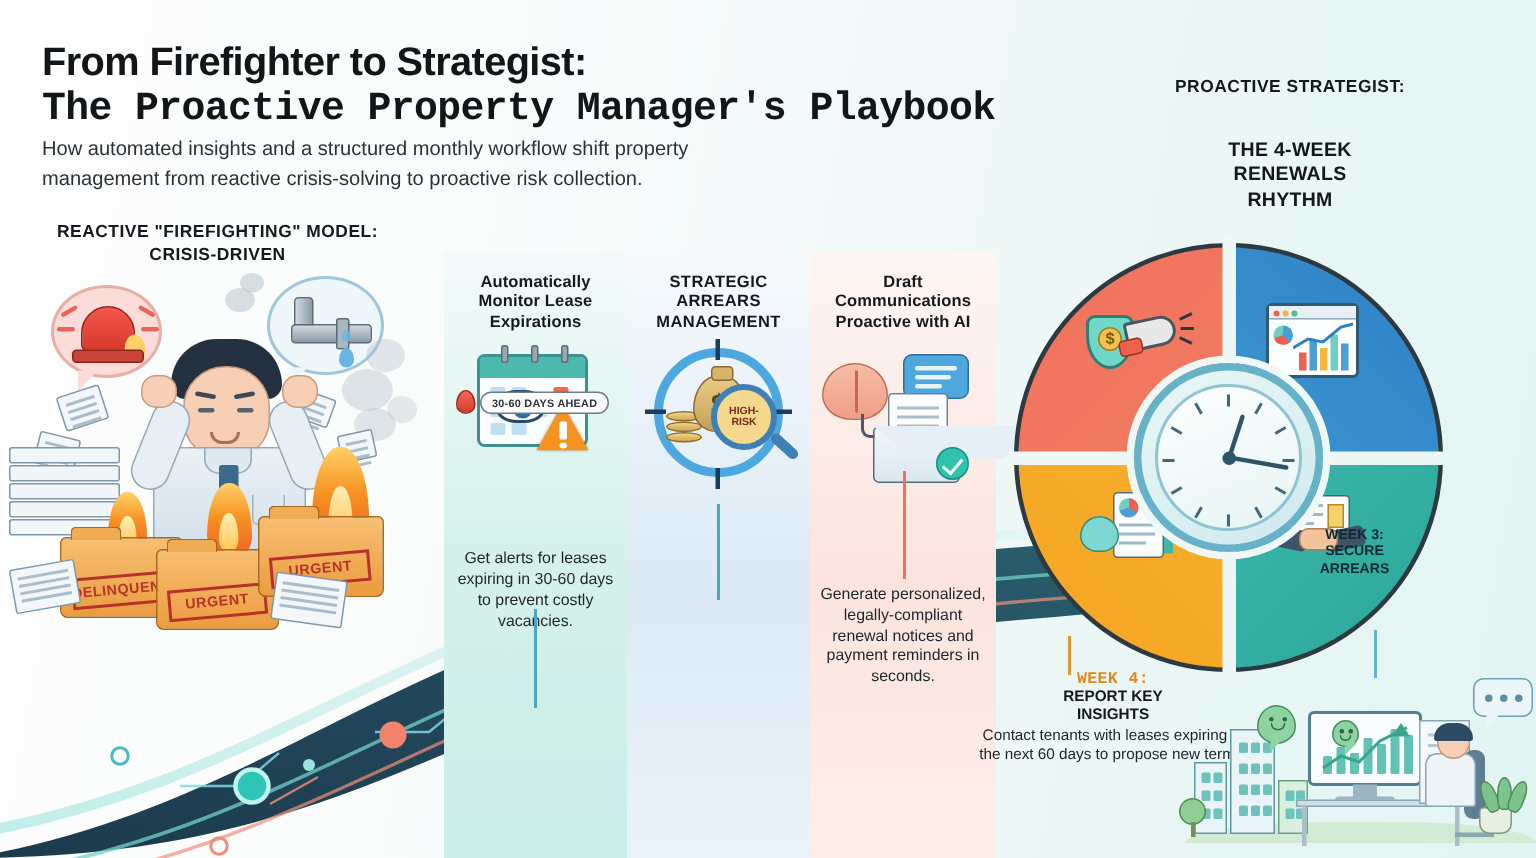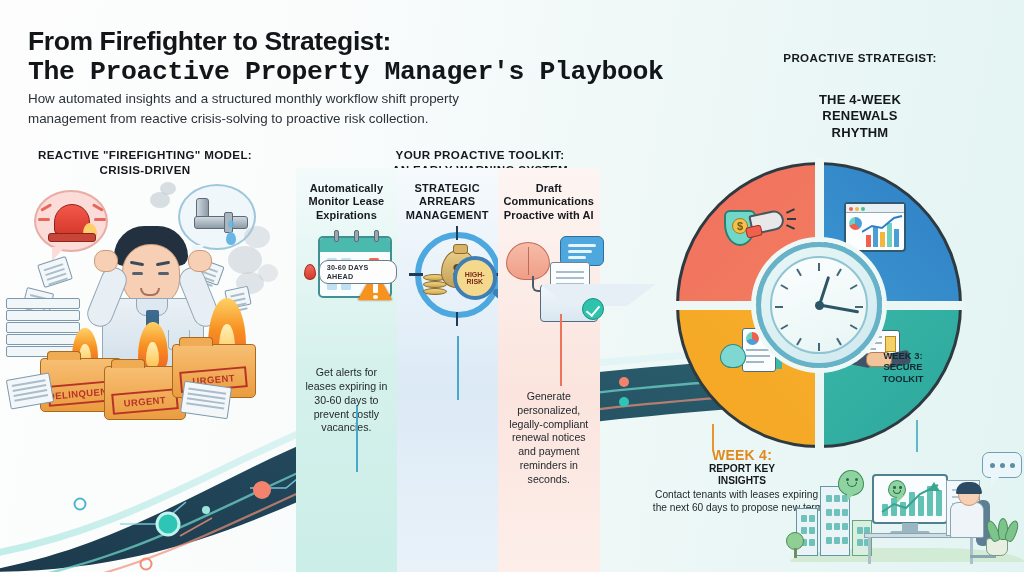--- a/index.html
+++ b/index.html
@@ -125,21 +125,21 @@
   .folder{ position:absolute; height:54px; background:linear-gradient(#f7bf73,#eb9c3f);
     border:1.7px solid #a86a1f; border-radius:4px 4px 5px 5px; }
   .folder .tab{ position:absolute; left:6px; top:-8px; width:42%; height:9px;
     background:#f0ab55; border:1.7px solid #a86a1f; border-bottom:none; border-radius:4px 4px 0 0;}
   .folder .stampbox{ position:absolute; left:9%; top:24px; width:82%; height:21px;
     border:2px solid #b6332a; transform:rotate(-5deg); display:flex; align-items:center;
     justify-content:center; }
   .folder .stampbox span{ color:#b6332a; font-size:9.5px; font-weight:bold; letter-spacing:.4px;}
 
   
-  #panels { left:296px; top:168px; width:304px; height:404px; display:flex; }
+  #panels { left:296px; top:168px; width:368px; height:404px; display:flex; }
   .panel { position:relative; height:100%; padding-top:14px; }
   .panel.p1{ width:122px; background:linear-gradient(180deg,#f3fbfa 0%,#d6f1ec 48%,#cbeee8 100%);}
   .panel.p2{ width:122px; background:linear-gradient(180deg,#f6fafd 0%,#dceaf6 55%,#e9f2f9 100%);}
   .panel.p3{ width:124px; background:linear-gradient(180deg,#fdf5f3 0%,#fbe4de 55%,#fdeeea 100%);}
   .p-title{ font-size:11px; font-weight:bold; line-height:1.22; text-align:center;
     color:#15191d; padding:0 5px; letter-spacing:.1px;}
   .p-title.caps{ letter-spacing:.3px;}
   .p-icon{ position:relative; height:104px; margin-top:6px;}
   .p-body{ font-size:10.6px; line-height:1.3; text-align:center; color:#1e2429; padding:0 6px;}
   .p1 .p-body{ margin-top:4px; }
@@ -268,21 +268,21 @@
     margin-left:-1.5px; transform-origin:bottom center; transform:translateY(-100%) rotate(100deg);
     border-radius:2px;}
   .pivot{ position:absolute; left:50%; top:50%; width:9px; height:9px; margin:-4.5px 0 0 -4.5px;
     background:#2d5568; border-radius:50%;}
 
   .wedge-lbl{ position:absolute; font-size:9.4px; font-weight:bold; line-height:1.22;
     text-align:center; color:#0f2a30;}
   #lbl-w3{ left:182px; top:188px; width:90px; }
 
   .wk-callout{ position:absolute; text-align:center; }
-  .wk-callout .wk { font-size:14px; font-weight:bold; letter-spacing:.25px; }
+  .wk-callout .wk { font-size:11px; font-weight:bold; letter-spacing:.25px;font-family:Liberation Mono, monospace; }
   .wk-callout .sub{ font-size:10.2px; font-weight:bold; color:#14181c; line-height:1.2;}
   .wk-callout .desc{ font-size:10.2px; line-height:1.26; color:#1d2328; margin-top:2px;}
   #callout-w4{ left:648px; top:447px; width:188px; }
   #callout-w4 .wk{ color:#e08a1e; }
 
   .leader{ position:absolute; background:#5fb7c9; width:2px;}
   .leader.orange{ background:#e8962c;}
 
   
   #cityscene{ left:790px; top:450px; width:234px; height:122px;}
@@ -342,24 +342,20 @@
   </div>
   <div class="abs" id="subtitle">
     <span>How automated insights and a structured monthly workflow shift property</span>
     <span>management from reactive crisis-solving to proactive risk collection.</span>
   </div>
 
   <div class="abs sect-head" id="head-reactive">
     <div>REACTIVE "FIREFIGHTING" MODEL:</div>
     <div>CRISIS-DRIVEN</div>
   </div>
-  <div class="abs sect-head" id="head-toolkit">
-    <div>YOUR PROACTIVE TOOLKIT:</div>
-    <div>AN EARLY WARNING SYSTEM</div>
-  </div>
   <div class="abs sect-head" id="head-strategist">PROACTIVE STRATEGIST:</div>
 
   <div class="abs" id="left-illus">
 
     <div class="bubble" id="bub-alarm">
       <span class="ray" style="left:4px;  top:14px; transform:rotate(-30deg);"></span>
       <span class="ray" style="left:56px; top:14px; transform:rotate(30deg);"></span>
       <span class="ray" style="left:2px;  top:26px;"></span>
       <span class="ray" style="left:58px; top:26px;"></span>
       <div class="alarm-body">
@@ -665,21 +661,21 @@
         <span class="ctick" style="transform:rotate(330deg);"></span>
         <span class="hhand"></span>
         <span class="mhand"></span>
         <span class="pivot"></span>
       </div>
     </div>
 
     <div class="wedge-lbl" id="lbl-w3">
       <div>WEEK 3:</div>
       <div>SECURE</div>
-      <div>TOOLKIT</div>
+      <div>ARREARS</div>
     </div>
   </div>
 
   <span class="abs leader" style="left:916px; top:420px; height:32px;"></span>
   <span class="abs leader orange" style="left:712px; top:424px; height:26px;"></span>
 
   <div class="abs wk-callout" id="callout-w4">
     <div class="wk">WEEK 4:</div>
     <div class="sub">REPORT KEY</div>
     <div class="sub">INSIGHTS</div>

